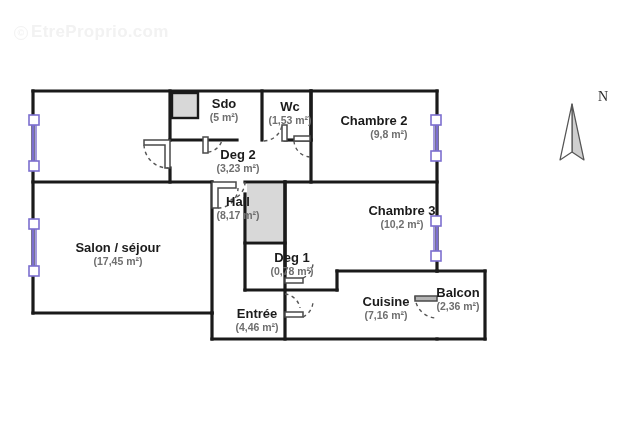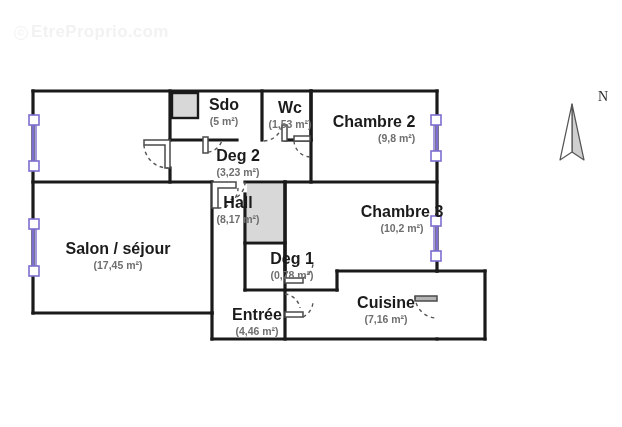--- a/index.html
+++ b/index.html
@@ -49,21 +49,21 @@
   }
   .room-label {
     position: absolute;
     text-align: center;
     white-space: nowrap;
     line-height: 1.18;
     pointer-events: none;
   }
   .room-name {
     display: block;
-    font-size: 16px;
+    font-size: 13px;
     font-weight: bold;
     color: #1b1b1b;
   }
   .room-area {
     display: block;
     font-size: 10.5px;
     font-weight: bold;
     color: #6f6f6f;
   }
   .compass-letter {
@@ -269,14 +269,18 @@
   <div class="room-label" style="left:257px; top:306px; transform:translateX(-50%);">
     <span class="room-name">Entrée</span>
     <span class="room-area">(4,46 m²)</span>
   </div>
 
   <div class="room-label" style="left:367px; top:294px; transform:translateX(-50%);margin-left:19px;">
     <span class="room-name">Cuisine</span>
     <span class="room-area">(7,16 m²)</span>
   </div>
 
+  <div class="room-label" style="left:458px; top:285px; transform:translateX(-50%);">
+    <span class="room-name">Balcon</span>
+    <span class="room-area">(2,36 m²)</span>
+  </div>
 
 </div>
 
 </body></html>

